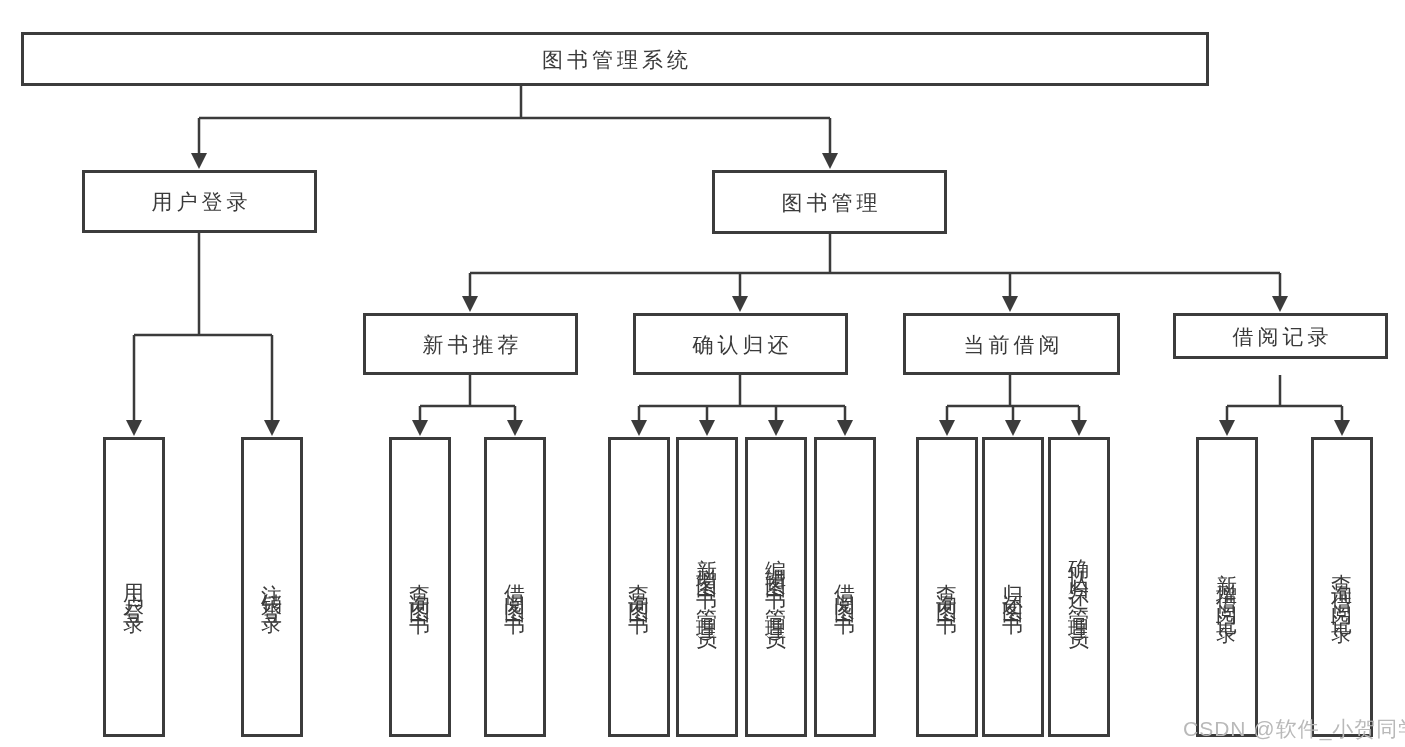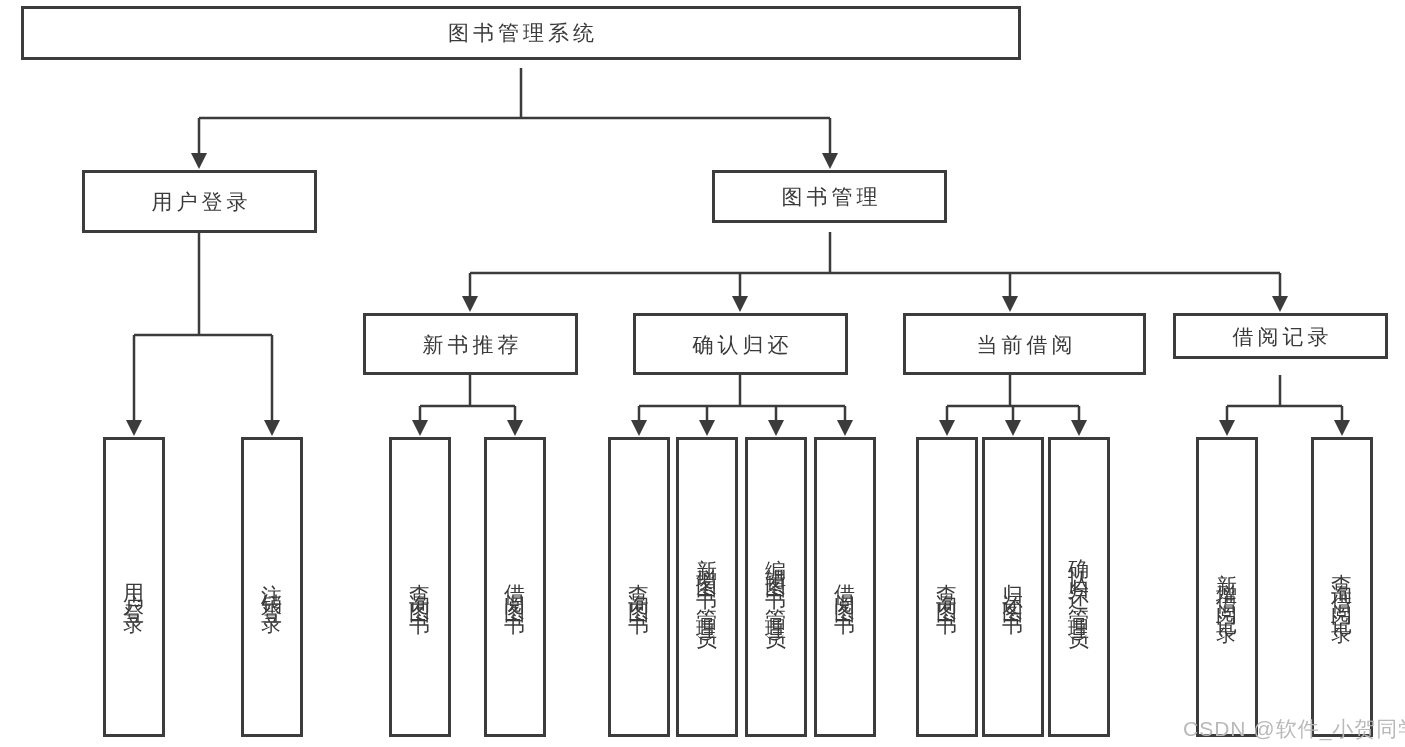--- a/index.html
+++ b/index.html
@@ -83,28 +83,28 @@
       <polygon points="768,420 784,420 776,436"></polygon>
       <polygon points="837,420 853,420 845,436"></polygon>
       <polygon points="939,420 955,420 947,436"></polygon>
       <polygon points="1005,420 1021,420 1013,436"></polygon>
       <polygon points="1071,420 1087,420 1079,436"></polygon>
       <polygon points="1219,420 1235,420 1227,436"></polygon>
       <polygon points="1334,420 1350,420 1342,436"></polygon>
     </g>
   </svg>
 
-  <div class="box h" style="left:21px; top:6px; width:1000px; height:54px;font-family:Liberation Serif, serif;">图书管理系统</div>
+  <div class="box h" style="left:21px; top:32px; width:1188px; height:54px;">图书管理系统</div>
 
   <div class="box h" style="left:82px; top:170px; width:235px; height:63px;">用户登录</div>
-  <div class="box h" style="left:712px; top:170px; width:235px; height:53px;">图书管理</div>
+  <div class="box h" style="left:712px; top:170px; width:235px; height:64px;">图书管理</div>
 
   <div class="box h" style="left:363px; top:313px; width:215px; height:62px;">新书推荐</div>
   <div class="box h" style="left:633px; top:313px; width:215px; height:62px;">确认归还</div>
-  <div class="box h" style="left:903px; top:313px; width:243px; height:62px;">当前借阅</div>
+  <div class="box h" style="left:903px; top:313px; width:217px; height:62px;">当前借阅</div>
   <div class="box h" style="left:1173px; top:313px; width:215px; height:46px;">借阅记录</div>
 
   <div class="box v" style="left:103px; top:437px; width:62px; height:300px;">用户登录</div>
   <div class="box v" style="left:241px; top:437px; width:62px; height:300px;">注销登录</div>
 
   <div class="box v" style="left:389px; top:437px; width:62px; height:300px;">查询图书</div>
   <div class="box v" style="left:484px; top:437px; width:62px; height:300px;">借阅图书</div>
 
   <div class="box v" style="left:608px; top:437px; width:62px; height:300px;">查询图书</div>
   <div class="box v" style="left:676px; top:437px; width:62px; height:300px;">新增图书（管理员）</div>

